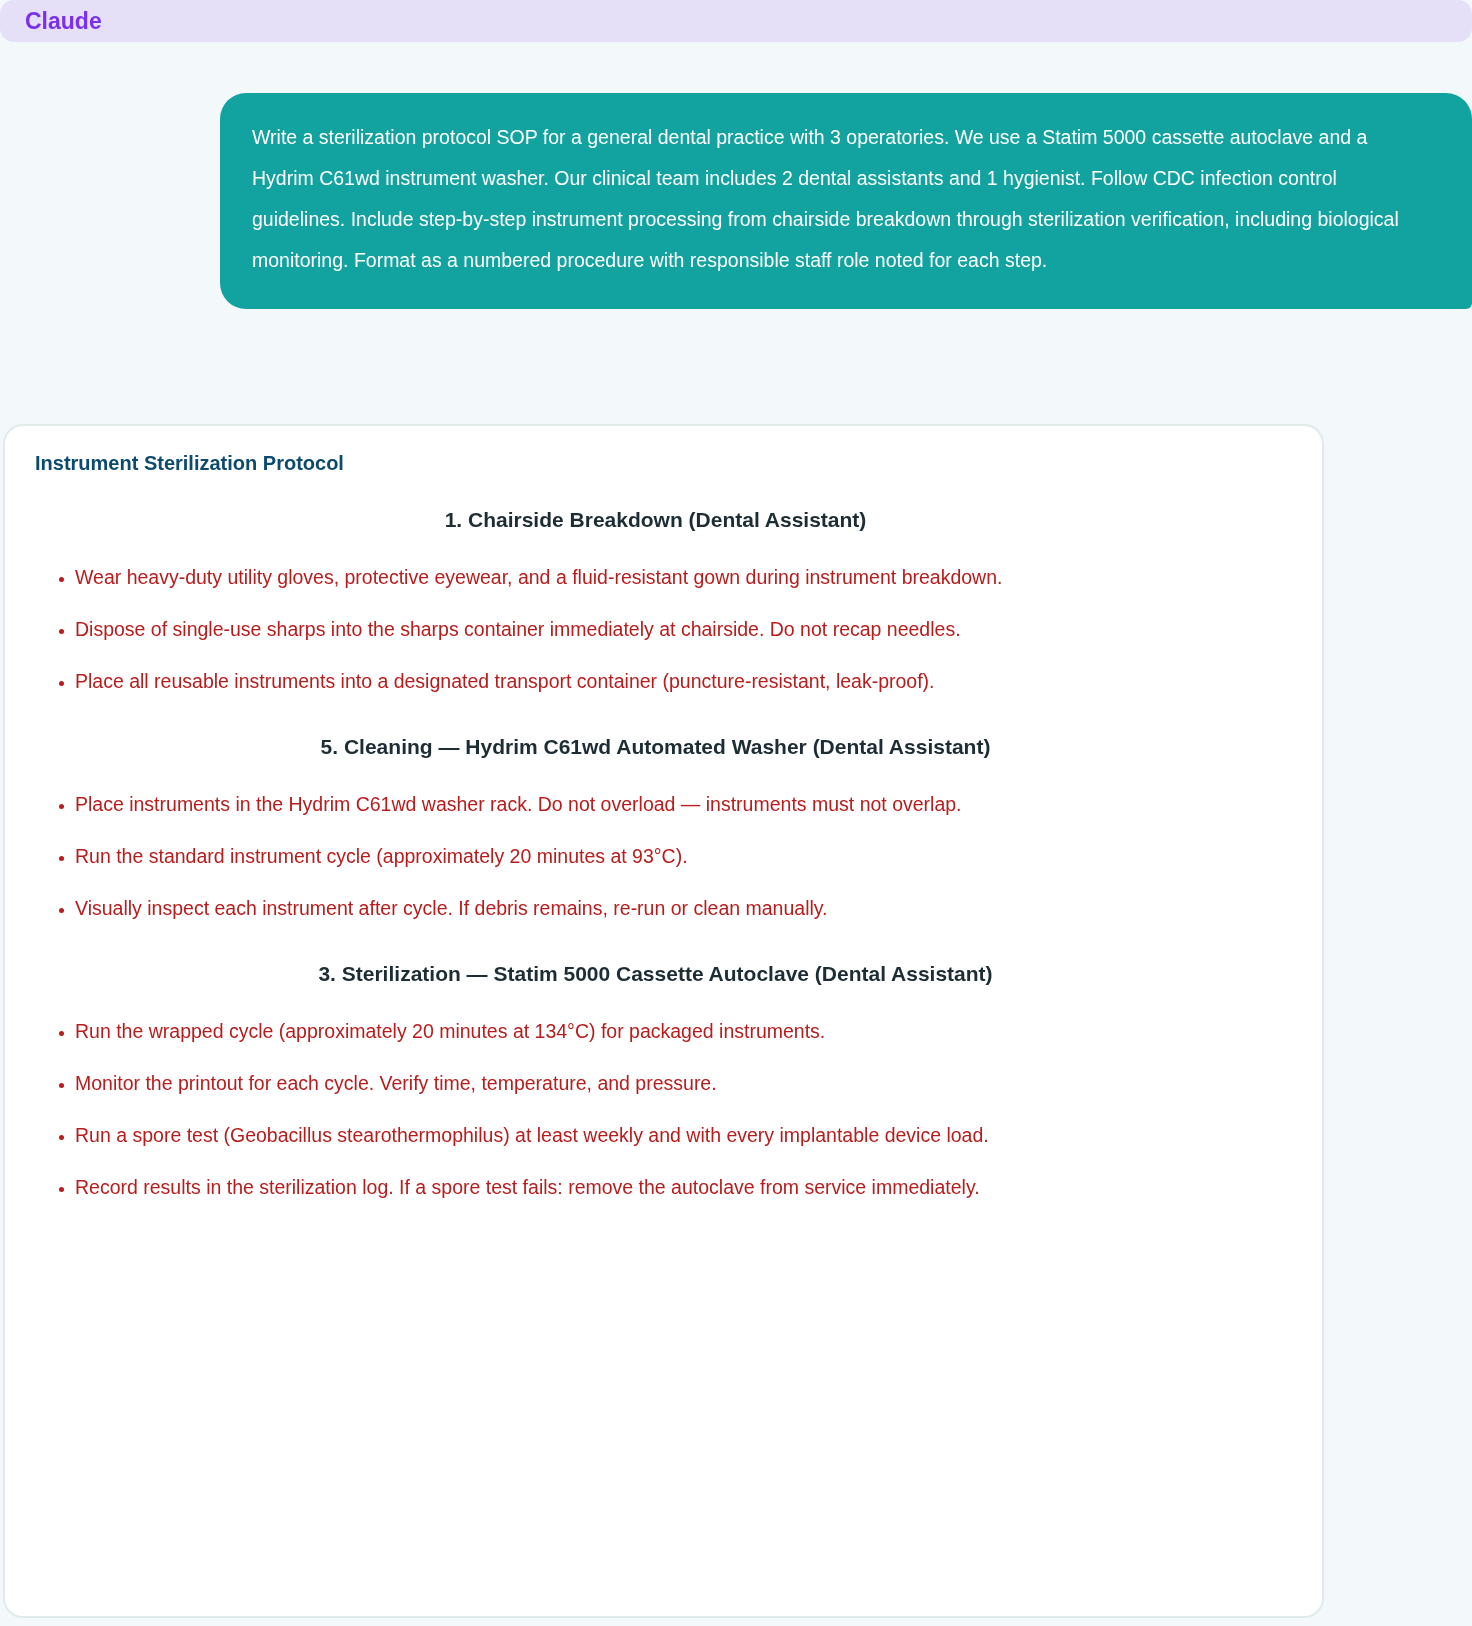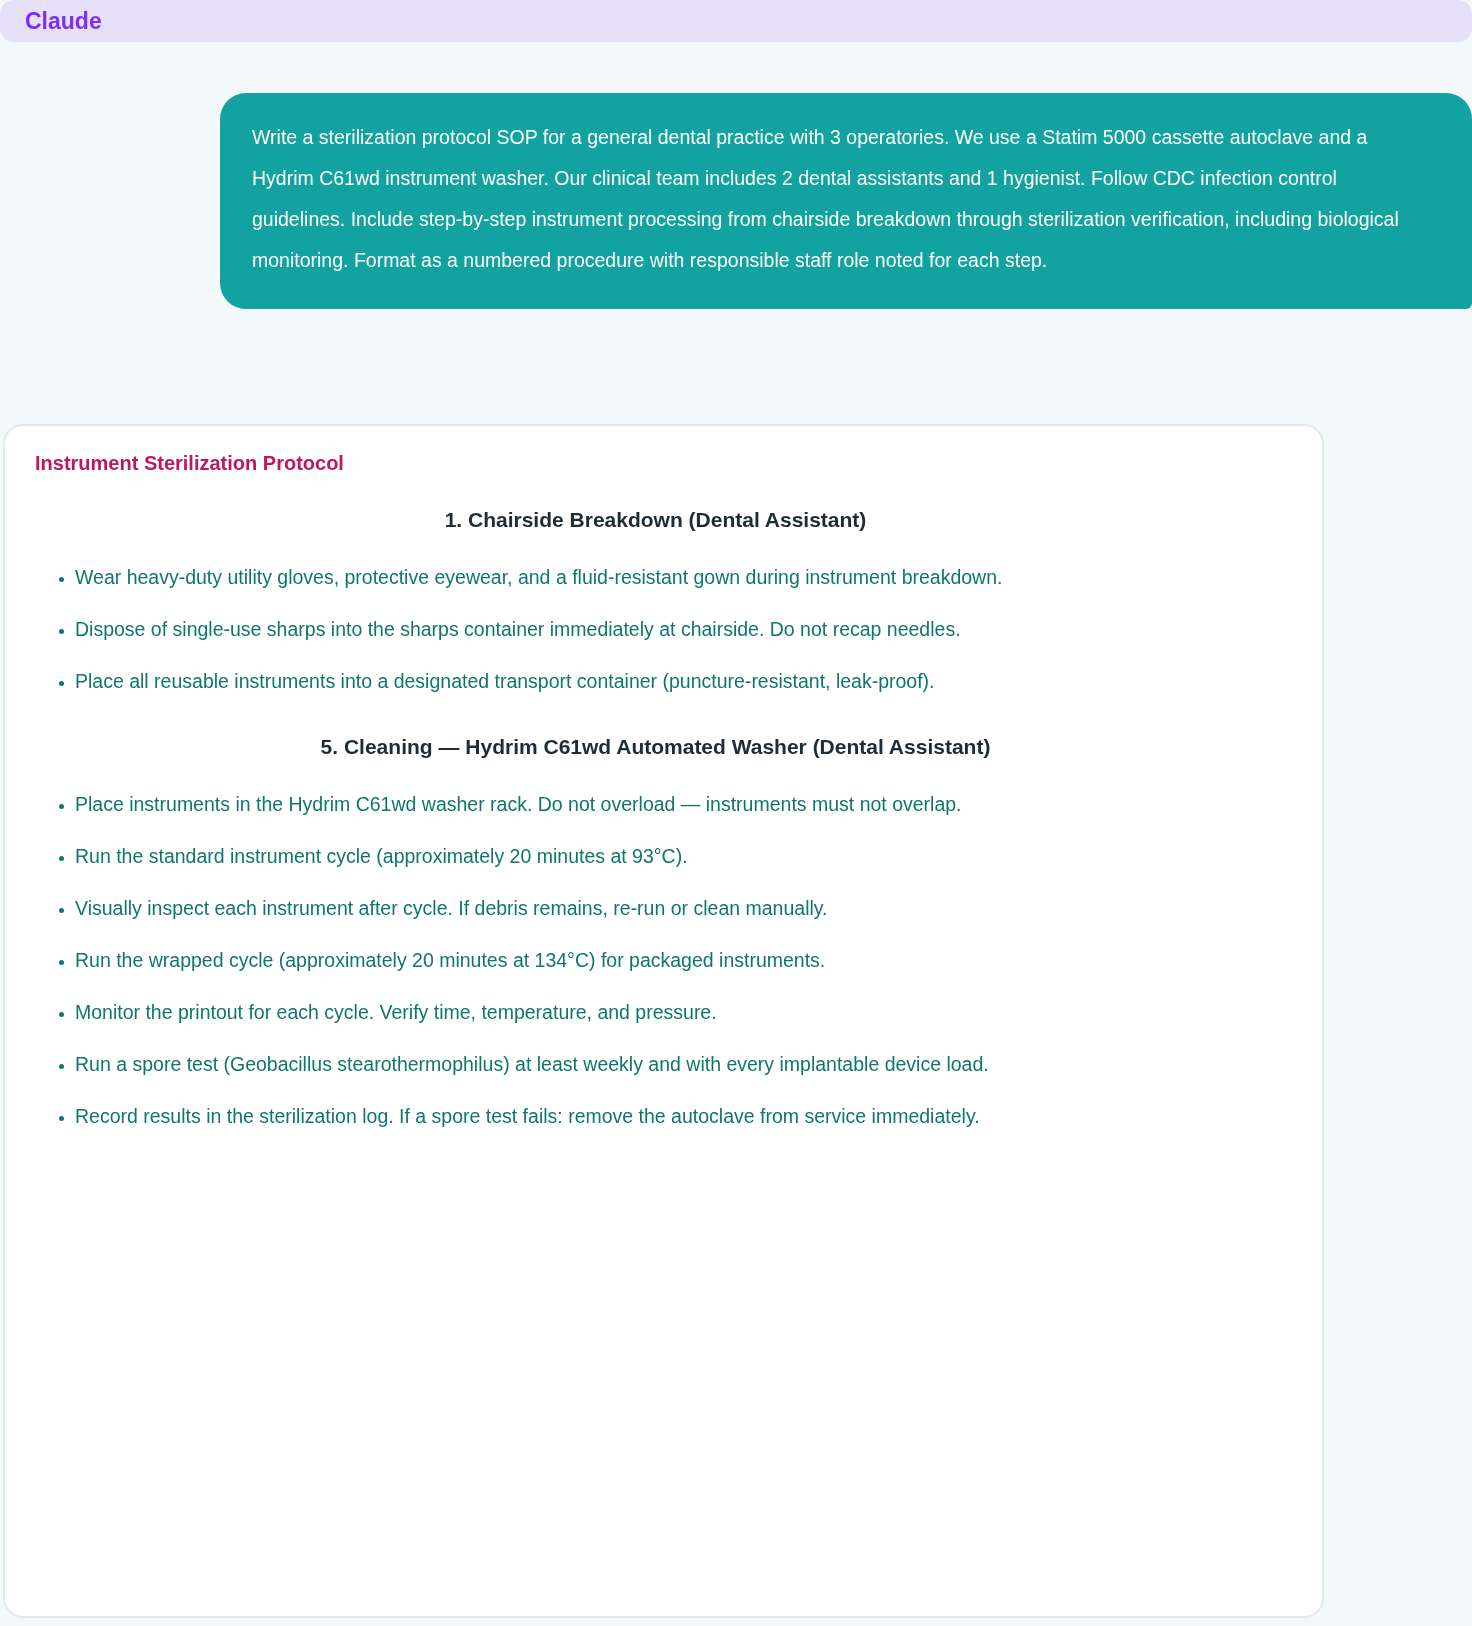--- a/index.html
+++ b/index.html
@@ -52,40 +52,40 @@
     background: #ffffff;
     border: 2px solid #e0ebe9;
     border-radius: 20px;
     padding: 26px 46px 30px 30px;
     color: #1d2d35;
   }
   .response-title {
     font-size: 20px;
     font-weight: bold;
     margin-bottom: 22px;
-    color: #be185d;
+    color: #0c4a6e;
   }
   .section-heading {
     font-size: 21px;
     font-weight: bold;
     margin-top: 33px;
     margin-bottom: 25px;
     color: #1d2d35;
     text-align: center;
   }
   .bullet-list {
     list-style: disc;
     padding-left: 40px;
     margin-bottom: 6px;
   }
   .bullet-list li {
     font-size: 19.5px;
     line-height: 41px;
     margin-bottom: 11px;
-    color: #0f766e;
+    color: #b91c1c;
   }
   .bullet-list li::marker {
     font-size: 15px;
   }
 </style>
 </head>
 <body>
 
 <header class="app-header">
   <span class="app-title">Claude</span>
@@ -110,20 +110,21 @@
   <div>
     <div class="section-heading">5. Cleaning — Hydrim C61wd Automated Washer (Dental Assistant)</div>
     <ul class="bullet-list">
       <li>Place instruments in the Hydrim C61wd washer rack. Do not overload — instruments must not overlap.</li>
       <li>Run the standard instrument cycle (approximately 20 minutes at 93°C).</li>
       <li>Visually inspect each instrument after cycle. If debris remains, re-run or clean manually.</li>
     </ul>
   </div>
 
   <div>
+    <div class="section-heading">3. Sterilization — Statim 5000 Cassette Autoclave (Dental Assistant)</div>
     <ul class="bullet-list">
       <li>Run the wrapped cycle (approximately 20 minutes at 134°C) for packaged instruments.</li>
       <li>Monitor the printout for each cycle. Verify time, temperature, and pressure.</li>
     </ul>
   </div>
 
   <div>
     <ul class="bullet-list">
       <li>Run a spore test (Geobacillus stearothermophilus) at least weekly and with every implantable device load.</li>
       <li>Record results in the sterilization log. If a spore test fails: remove the autoclave from service immediately.</li>

